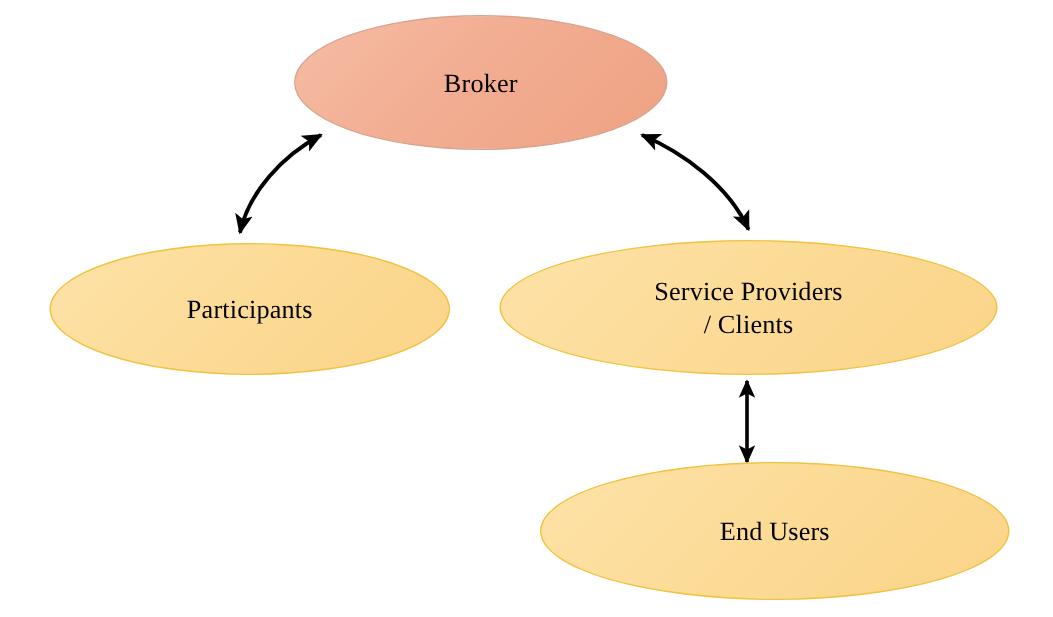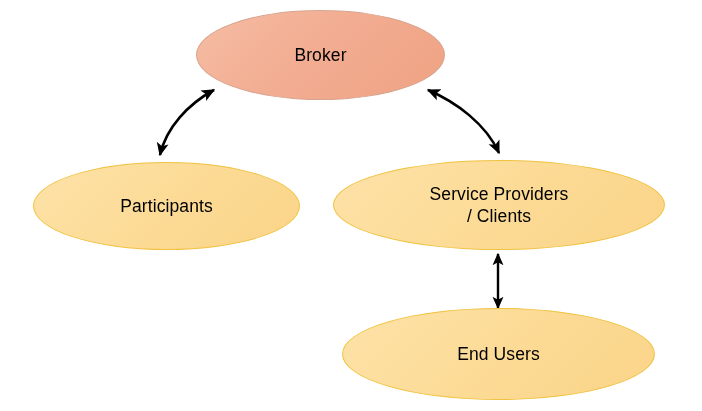--- a/index.html
+++ b/index.html
@@ -33,21 +33,21 @@
     box-sizing: border-box;
     border-radius: 50%;
   }
 
   .node-label {
     color: #000000;
     font-size: 17.5px;
     line-height: 1.28;
     letter-spacing: 0.1px;
     white-space: pre-line;
-    font-family: Liberation Sans, sans-serif;
+    font-family: Liberation Serif, serif;
     text-align: center;
   }
 
   
   #node-broker {
     left: 196px;
     top: 10px;
     width: 249px;
     height: 90px;
     background: linear-gradient(135deg, #f5bda4 0%, #f2ad92 45%, #efa283 100%);
@@ -69,21 +69,21 @@
     left: 333px;
     top: 160px;
     width: 332px;
     height: 90px;
     background: linear-gradient(135deg, #fde2a8 0%, #fcdb96 50%, #fad488 100%);
     border: 1px solid #f0c23f;
   }
 
   
   #node-end-users {
-    left: 342px;
+    left: 360px;
     top: 308px;
     width: 313px;
     height: 92px;
     background: linear-gradient(135deg, #fde2a8 0%, #fcdb96 50%, #fad488 100%);
     border: 1px solid #f0c23f;
   }
 </style>
 </head>
 <body>
 

